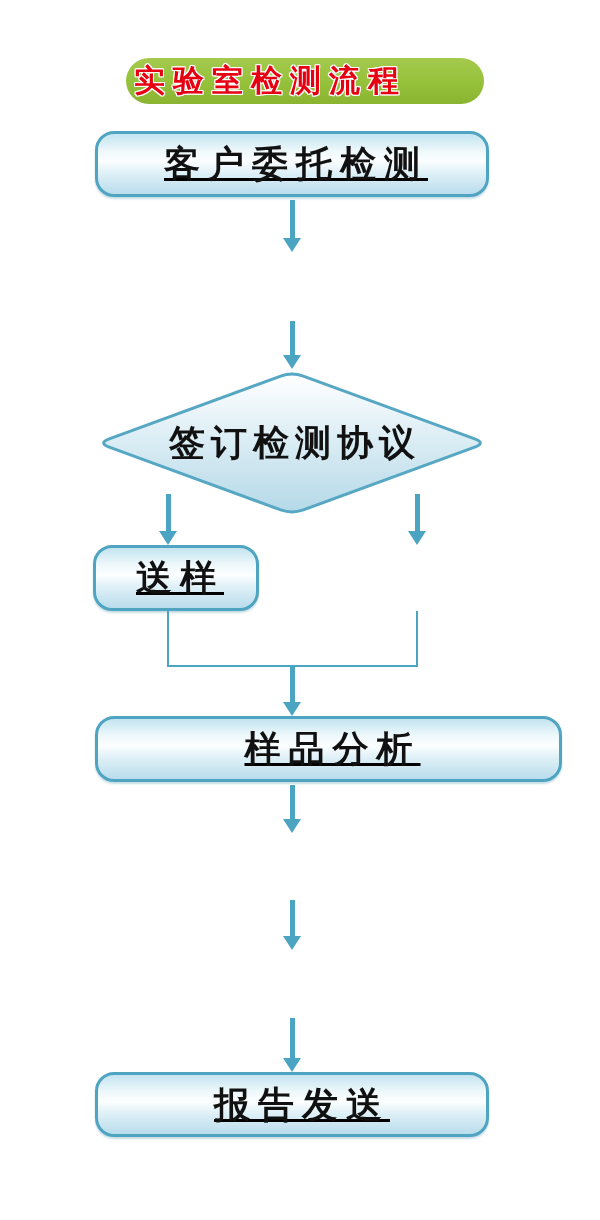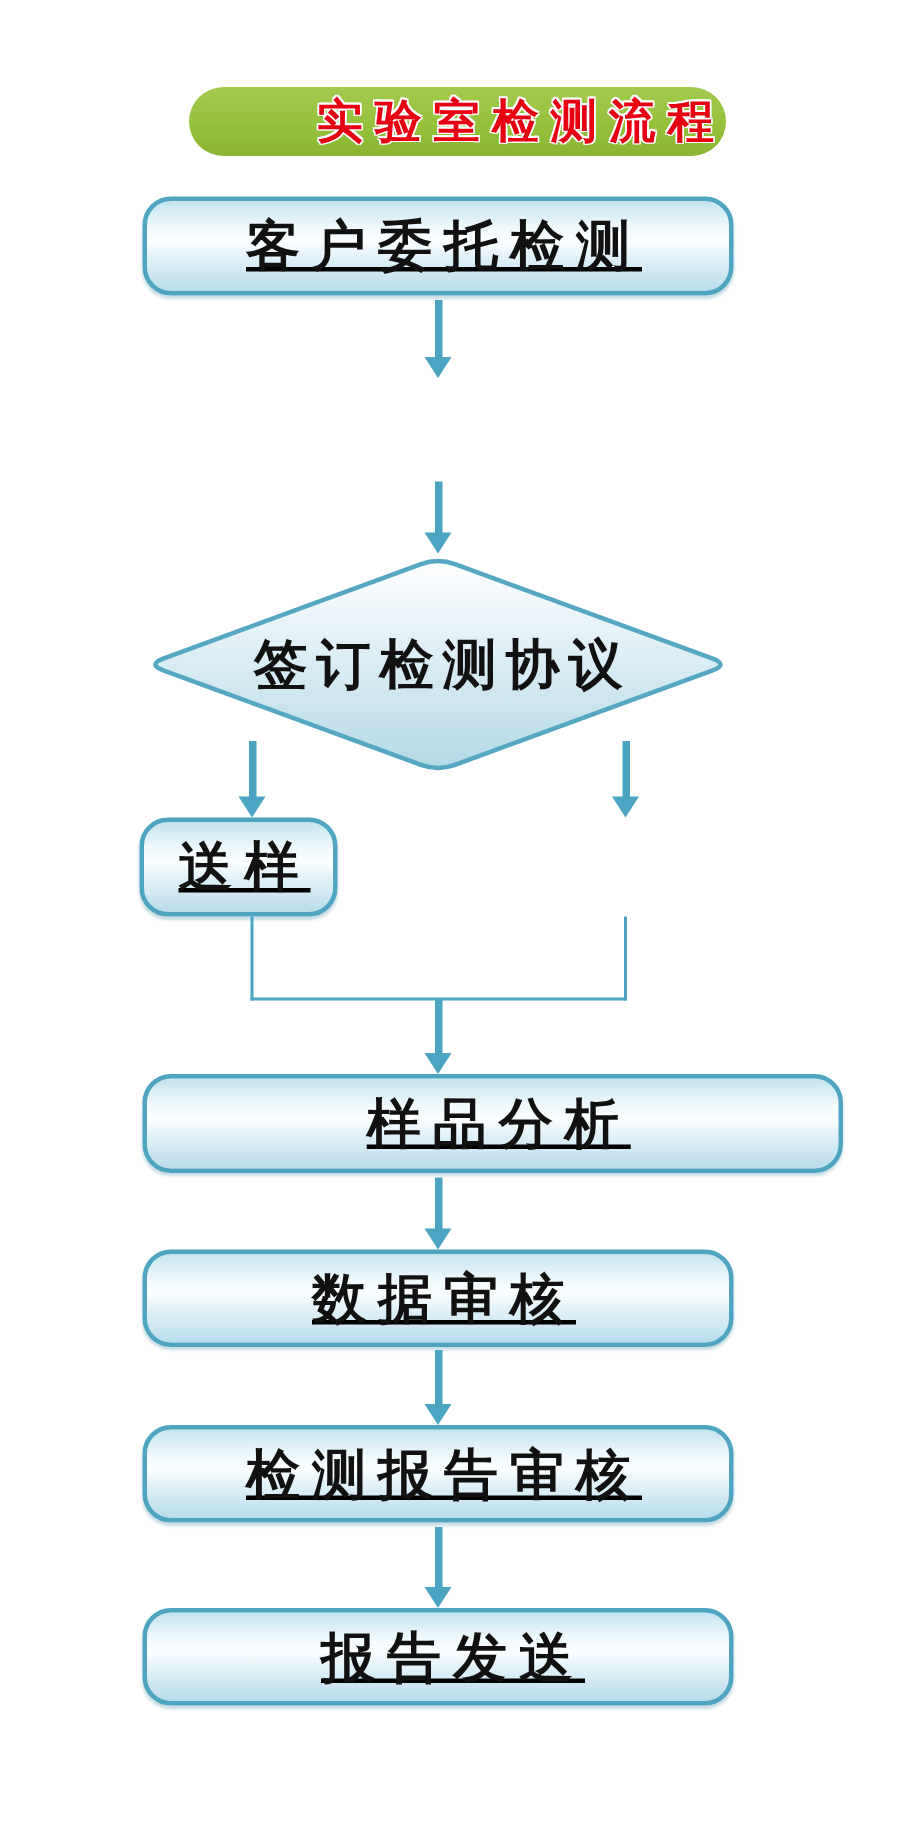--- a/index.html
+++ b/index.html
@@ -7,21 +7,21 @@
     position:relative; width:600px; height:1220px; margin:0 auto;
     background:#ffffff; overflow:hidden;
     font-family:"Liberation Serif","DejaVu Serif",serif;
   }
 
   
   .title-pill {
     position:absolute; left:126px; top:58px; width:358px; height:46px;
     border-radius:23px;
     background:linear-gradient(180deg, var(--pill-green-light,#a4ca4e) 0%, var(--pill-green,#95c13a) 55%, var(--pill-green-dark,#8ab431) 100%);
-    display:flex; align-items:center; justify-content:flex-end;
+    display:flex; align-items:center; justify-content:flex-start;
   }
   .title-pill .title-text {
     font-family:"DejaVu Sans","Liberation Sans",sans-serif;
     font-size:31px; font-weight:bold; letter-spacing:8px; padding-left:8px;
     color:var(--title-red,#e60012);
     text-shadow:
       -1px -1px 0 #ffffff, 1px -1px 0 #ffffff,
       -1px  1px 0 #ffffff, 1px  1px 0 #ffffff,
       -1px  0   0 #ffffff, 1px  0   0 #ffffff,
        0   -1px 0 #ffffff, 0    1px 0 #ffffff;
@@ -98,53 +98,47 @@
 
   <div class="varrow" style="left:159px; top:494px; height:51px;">
     <div class="shaft" style="height:38px;"></div>
       <div class="head"></div>
   </div>
   <div class="varrow" style="left:408px; top:494px; height:51px;">
     <div class="shaft" style="height:38px;"></div>
       <div class="head"></div>
   </div>
 
-  <div class="pbox" style="left:93px; top:545px; width:132px; height:66px;justify-content:center;">
+  <div class="pbox" style="left:93px; top:545px; width:166px; height:66px;justify-content:center;">
     <span class="node-label">送样</span>
   </div>
 
   <div class="cline" style="left:167px; top:611px; width:2px; height:56px;"></div>
   <div class="cline" style="left:416px; top:611px; width:2px; height:56px;"></div>
   <div class="cline" style="left:167px; top:665px; width:251px; height:2px;"></div>
   <div class="varrow" style="left:283px; top:666px; height:50px;">
     <div class="shaft" style="height:37px;"></div>
       <div class="head"></div>
   </div>
 
   <div class="pbox" style="left:95px; top:716px; width:467px; height:66px;">
     <span class="node-label">样品分析</span>
   </div>
 
   <div class="varrow" style="left:283px; top:785px; height:48px;">
     <div class="shaft" style="height:35px;"></div>
       <div class="head"></div>
   </div>
 
-  <div class="pbox" style="left:95px; top:833px; width:394px; height:65px;">
-    <span class="node-label">数据审核</span>
-  </div>
 
   <div class="varrow" style="left:283px; top:900px; height:50px;">
     <div class="shaft" style="height:37px;"></div>
       <div class="head"></div>
   </div>
 
-  <div class="pbox" style="left:95px; top:950px; width:394px; height:65px;">
-    <span class="node-label">检测报告审核</span>
-  </div>
 
   <div class="varrow" style="left:283px; top:1018px; height:54px;">
     <div class="shaft" style="height:41px;"></div>
       <div class="head"></div>
   </div>
 
   <div class="pbox" style="left:95px; top:1072px; width:394px; height:65px;padding-left:12px;">
     <span class="node-label">报告发送</span>
   </div>
 

